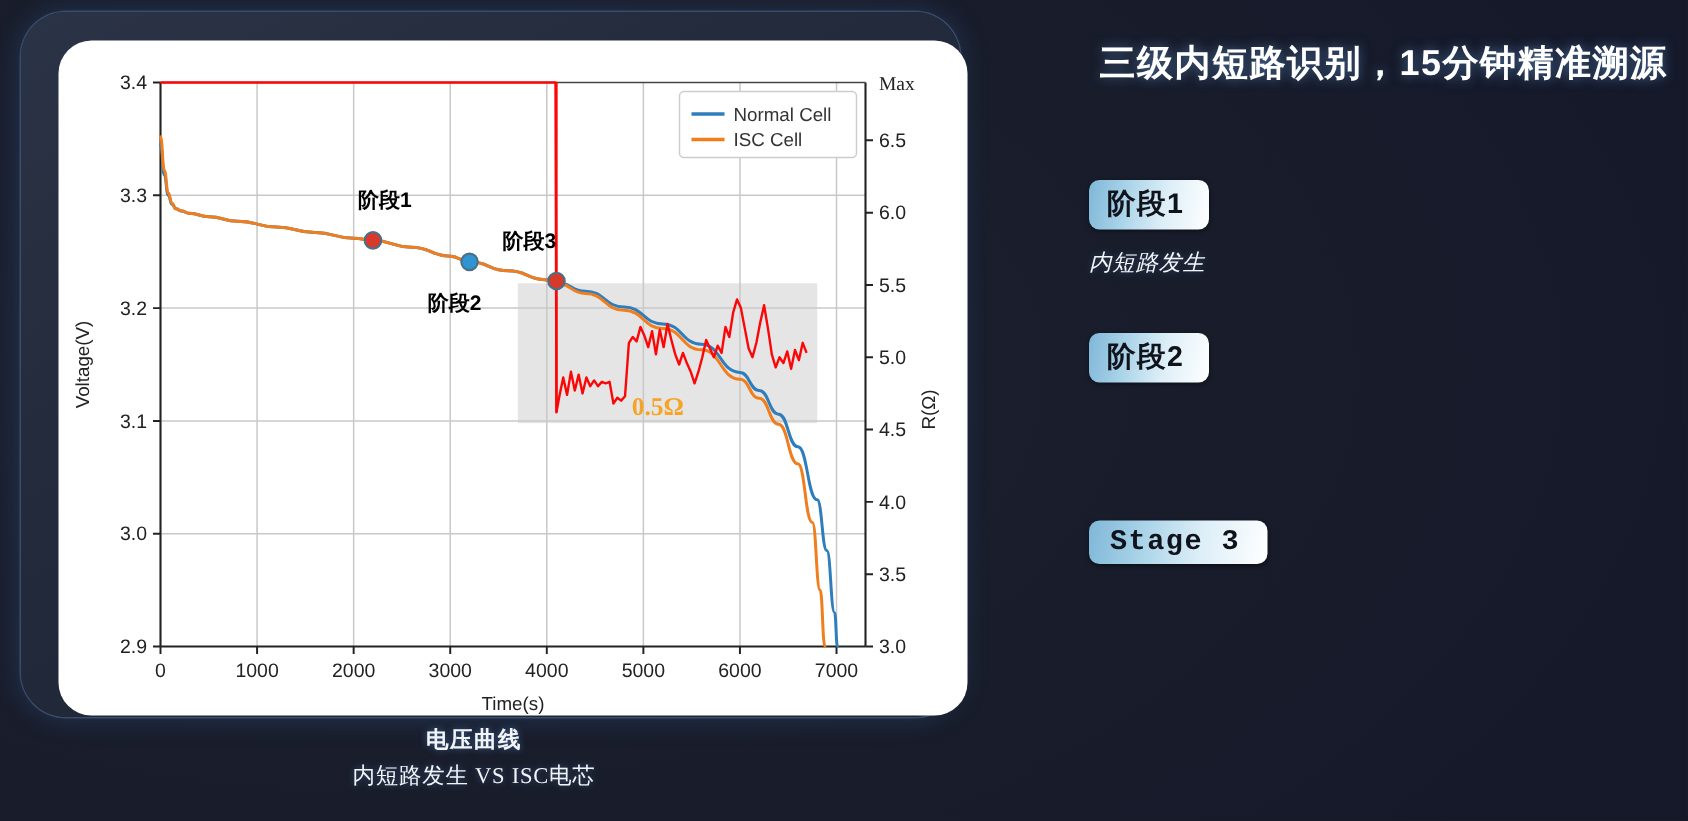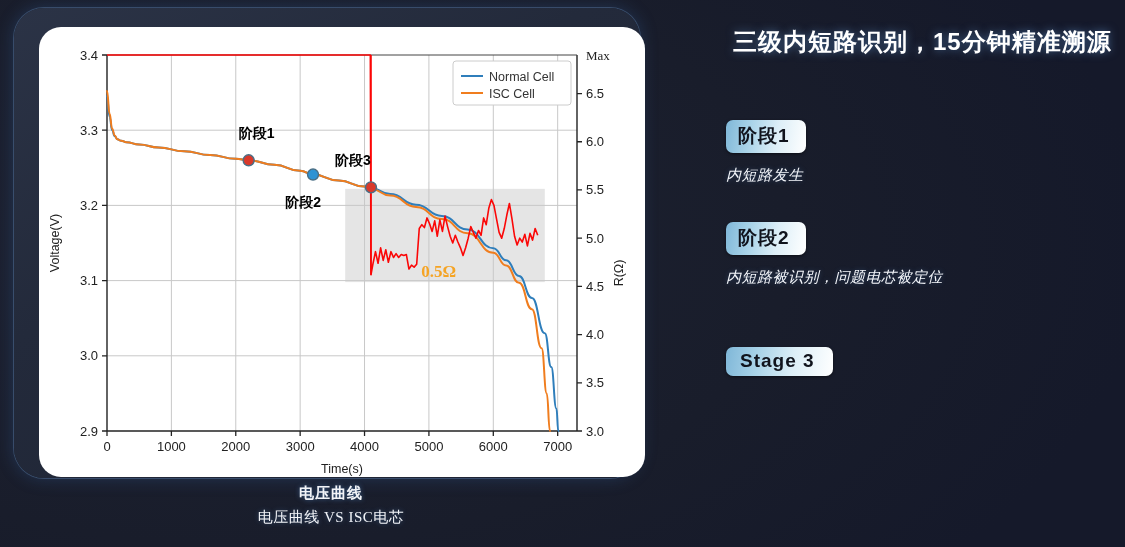--- a/index.html
+++ b/index.html
@@ -36,21 +36,21 @@
     border-radius: 22px;
     background: #ffffff;
     overflow: hidden;
   }
   .chart-wrap {
     position: absolute;
     left: 0; top: 0; width: 606px; height: 450px;
   }
   .caption {
     position: absolute;
-    left: 18px; top: 484px;
+    left: 3px; top: 484px;
     width: 626px;
     text-align: center;
     color: #f2f4f8;
   }
   .caption .l1 {
     font-size: 15px; font-weight: bold; letter-spacing: 1px;
     text-shadow: 0 0 5px rgba(90,150,220,.55);
   }
   .caption .l2 {
     font-size: 15px; margin-top: 5px; letter-spacing: 0.5px;
@@ -79,21 +79,21 @@
     display: inline-block;
     padding: 3px 16px 4px 12px;
     border-radius: 7px;
     background: linear-gradient(100deg, #7fb7d8 0%, #a9d3e8 30%, #dceef7 62%, #ffffff 100%);
     color: #10131c;
     font-size: 19px;
     font-weight: bold;
     letter-spacing: 1px;
     box-shadow: 0 1px 3px rgba(0,0,0,.5);
   }
-  .badge.en { font-family: Liberation Sans, sans-serif; padding: 3px 18px 4px 14px; }
+  .badge.en { font-family: Liberation Mono, monospace; padding: 3px 18px 4px 14px; }
   .desc {
     margin-top: 13px;
     color: #f4f6fa;
     font-size: 15px;
     letter-spacing: .5px;
     text-shadow: 0 0 5px rgba(90,150,220,.35);
     font-style: italic;
   }
   
   text { font-family: "Liberation Sans", sans-serif; fill: #222; }
@@ -194,34 +194,33 @@
             <text x="450" y="53.5" class="legtext">Normal Cell</text>
             <line x1="422" y1="66" x2="444" y2="66" stroke="#f07d1e" stroke-width="2.2"></line>
             <text x="450" y="70.5" class="legtext">ISC Cell</text>
           </svg>
       </div>
     </div>
   </div>
 
   <div class="caption">
     <div class="l1">电压曲线</div>
-    <div class="l2">电压曲线 VS ISC电芯</div>
+    <div class="l2">内短路发生 VS ISC电芯</div>
   </div>
 
   <div class="right">
     <div class="headline">三级内短路识别，15分钟精准溯源</div>
 
     <div class="stage-block s1">
       <span class="badge">阶段1</span>
       <div class="desc">内短路发生</div>
     </div>
 
     <div class="stage-block s2">
       <span class="badge">阶段2</span>
-      <div class="desc">内短路被识别，问题电芯被定位</div>
     </div>
 
     <div class="stage-block s3">
       <span class="badge en">Stage 3</span>
     </div>
   </div>
 
 </div>
 
 </body></html>

